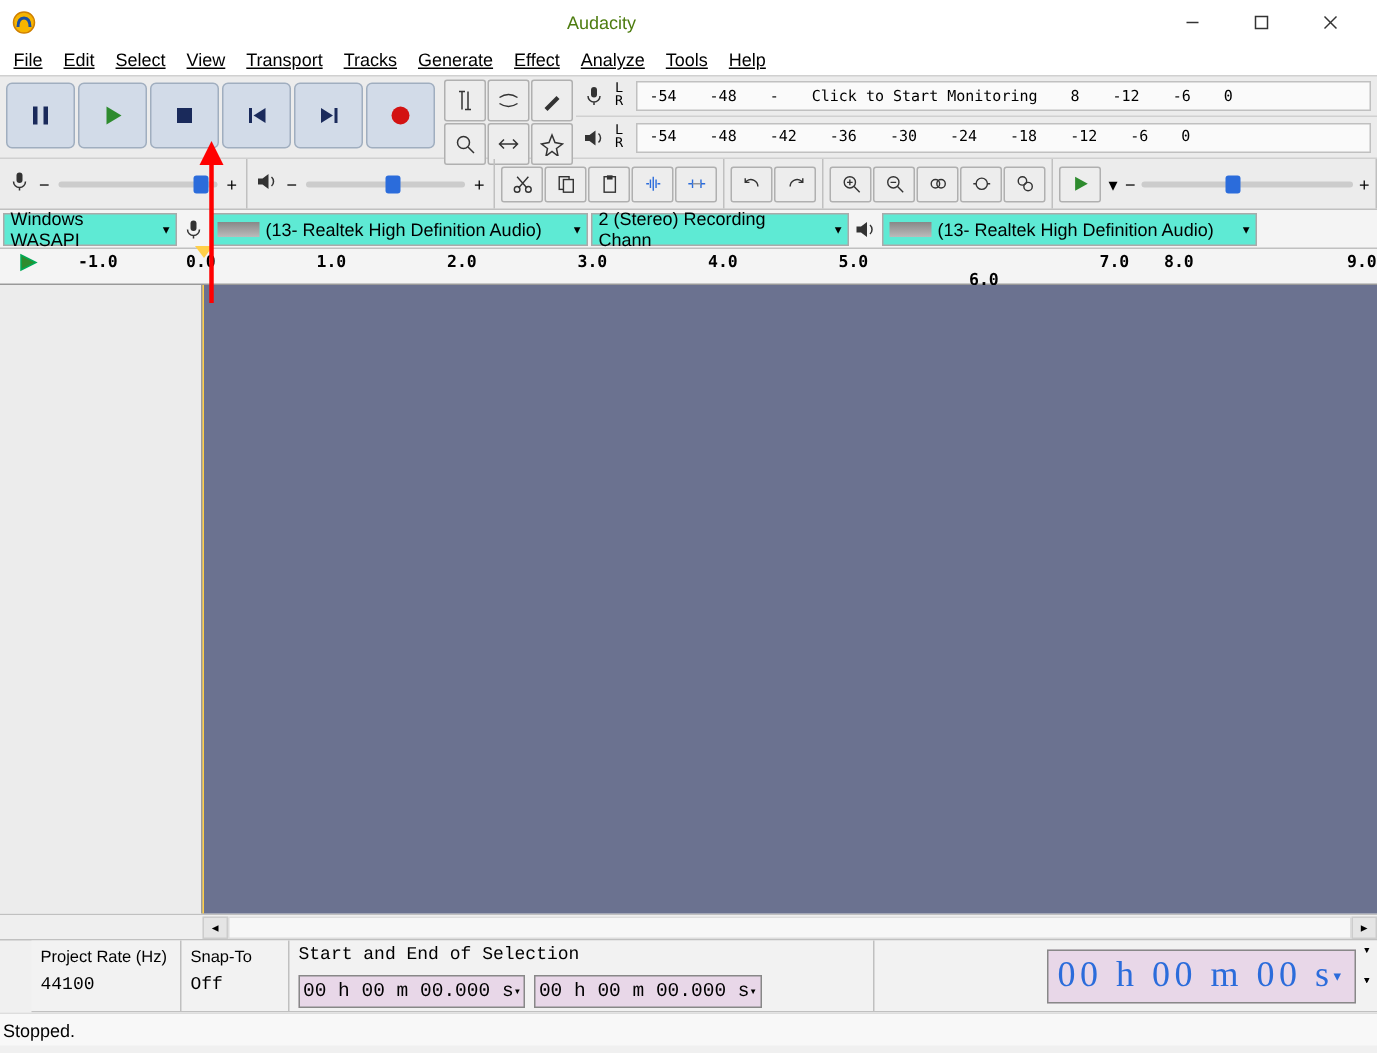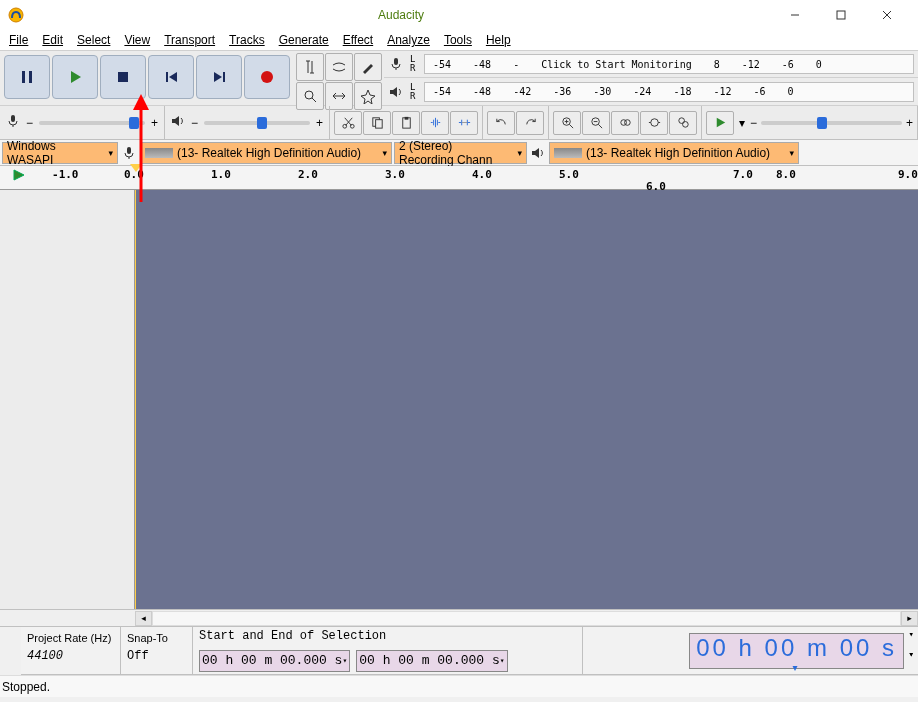--- a/index.html
+++ b/index.html
@@ -60,21 +60,21 @@
   .slider .thumb { position:absolute; top:-4px; width:10px; height:12px; background:#2b6cdb; border-radius:2px; }
   .smallbtn {
     width:28px; height:24px; border:1px solid #b0b0b0; background:#ededed; display:flex; align-items:center; justify-content:center; border-radius:2px;
   }
   .smallbtn svg{width:15px;height:15px;}
   
   .toolrow2 { display:flex; align-items:stretch; height:34px; background:#ececec; border-bottom:1px solid #c0c0c0;}
   
   .devrow { display:flex; align-items:center; height:26px; background:#f4f4f4; border-bottom:1px solid #c0c0c0; padding:0 2px; gap:2px;}
   .devrow select, .devrow .combo {
-    height:22px; font-size:12px; border:1px solid #aaa; background:#fdba74; padding:0 18px 0 4px; position:relative; display:flex; align-items:center;
+    height:22px; font-size:12px; border:1px solid #aaa; background:#5eead4; padding:0 18px 0 4px; position:relative; display:flex; align-items:center;
   }
   .combo::after{content:"▾"; position:absolute; right:4px; font-size:9px;}
   .devrow .ic{width:18px;display:flex;justify-content:center;}
   
   .timeline { height:24px; background:#f4f4f4; border-bottom:1px solid #999; position:relative; font-family:monospace; font-size:11px;}
   .timeline .playhead{position:absolute;left:12px;top:2px;}
   .timeline .ticks{position:absolute;left:36px;right:0;top:0;bottom:0;}
   .timeline .ticklbl{position:absolute;top:2px;font-weight:bold;}
   .cursorflag{position:absolute;left:130px;top:-2px;width:0;height:0;border-left:6px solid transparent;border-right:6px solid transparent;border-bottom:8px solid #ffcf48;transform:rotate(180deg);z-index:5;}
   .cursorline{position:absolute;left:135px;top:0;bottom:0;width:1px;background:#ffcf48;z-index:4;}
@@ -85,21 +85,21 @@
   
   .hscroll{height:17px;display:flex;align-items:center;background:#efefef;border-bottom:1px solid #c0c0c0;}
   .hscroll .spacer{width:135px;}
   .hscroll .sarrow{width:17px;height:15px;border:1px solid #ccc;display:flex;align-items:center;justify-content:center;font-size:9px;background:#e5e5e5;}
   .hscroll .strack{flex:1;height:15px;background:#f7f7f7;border:1px solid #ddd;}
   
   .selbar{display:flex;align-items:center;height:48px;background:#f2f2f2;border-bottom:1px solid #c0c0c0;font-family:"Courier New",monospace;font-size:12px;margin-left:21px;}
   .selcol{display:flex;flex-direction:column;justify-content:space-around;height:100%;padding:2px 6px;border-right:1px solid #c0c0c0;}
   .selcol label{font-family:"Segoe UI",sans-serif;font-size:11px;}
   .numbox{display:inline-flex;align-items:center;height:22px;border:1px solid #888;background:#e8d7e8;font-family:"Courier New",monospace;font-size:13px;padding:0 2px;}
-  .bignum{display:flex;align-items:center;height:36px;border:1px solid #888;background:#e8d7e8;font-family:Liberation Sans, sans-serif;font-size:24px;color:#2b6cdb;padding:0 6px;letter-spacing:3px;flex-direction:column;}
+  .bignum{display:flex;align-items:center;height:36px;border:1px solid #888;background:#e8d7e8;font-family:Liberation Serif, serif;font-size:24px;color:#2b6cdb;padding:0 6px;letter-spacing:3px;}
   
   .statusbar{height:22px;background:#f8f8f8;display:flex;align-items:center;padding:0 2px;border-top:1px solid #ddd;}
   
   .redarrow{position:absolute;left:131px;top:94px;z-index:20;}
 </style>
 </head>
 <body>
 
 <div class="titlebar">
   <span class="appicon">
@@ -386,21 +386,21 @@
   <span class="ic">
       <svg width="14" height="14" viewBox="0 0 14 14">
         <rect x="5" y="1" width="4" height="7" rx="2" fill="#333"></rect>
         <path d="M3 7a4 4 0 0 0 8 0M7 11v2" stroke="#333" fill="none"></path>
       </svg>
     </span>
   <div class="combo" style="width:252px;">
       <span style="display:inline-block;width:28px;height:10px;background:linear-gradient(#888,#bbb);margin-right:4px;"></span>
       <span> (13- Realtek High Definition Audio)</span>
     </div>
-  <div class="combo" style="width:133px;">
+  <div class="combo" style="width:172px;">
       <span>2 (Stereo) Recording Chann</span>
     </div>
   <span class="ic">
       <svg width="14" height="14" viewBox="0 0 14 14">
         <polygon points="1,5 4,5 8,2 8,12 4,9 1,9" fill="#333"></polygon>
         <path d="M10 4a4 4 0 0 1 0 6" stroke="#333" fill="none"></path>
       </svg>
     </span>
   <div class="combo" style="width:250px;">
       <span style="display:inline-block;width:28px;height:10px;background:linear-gradient(#888,#bbb);margin-right:4px;"></span>
@@ -437,21 +437,21 @@
 <div class="hscroll">
   <div class="spacer"></div>
   <div class="sarrow">◂</div>
   <div class="strack"></div>
   <div class="sarrow">▸</div>
 </div>
 
 <div class="selbar">
   <div class="selcol" style="width:100px;">
     <label>Project Rate (Hz)</label>
-    <div class="combo" style="height:20px;width:90px;font-style:italic;"><span>44100</span></div>
+    <div class="combo" style="height:20px;width:90px;"><span>44100</span></div>
   </div>
   <div class="selcol" style="width:72px;">
     <label>Snap-To</label>
     <div class="combo" style="height:20px;width:58px;"><span>Off</span></div>
   </div>
   <div class="selcol" style="width:390px;">
     <div class="combo" style="height:20px;width:376px;"><span>Start and End of Selection</span></div>
     <div style="display:flex;gap:6px;">
       <span class="numbox">
           <span>00 h 00 m 00.000 s</span>

